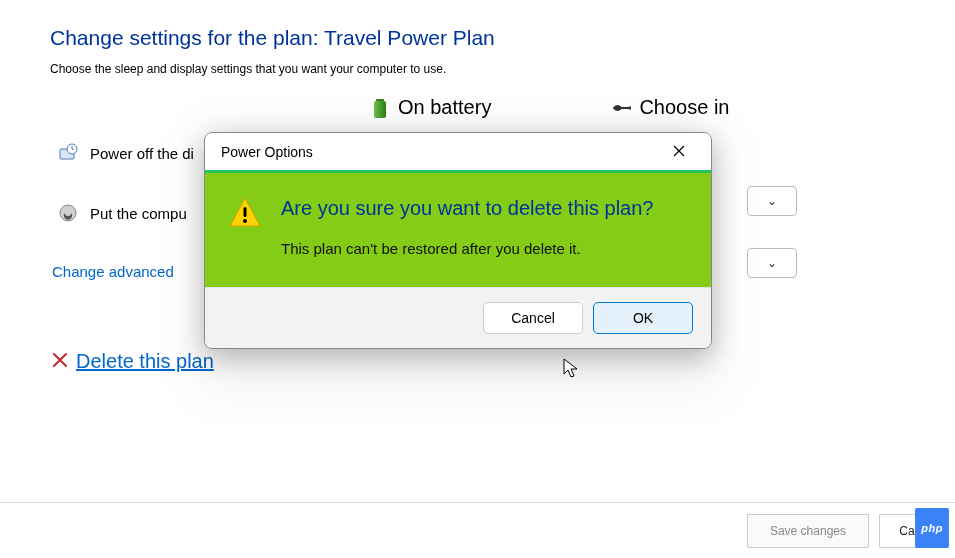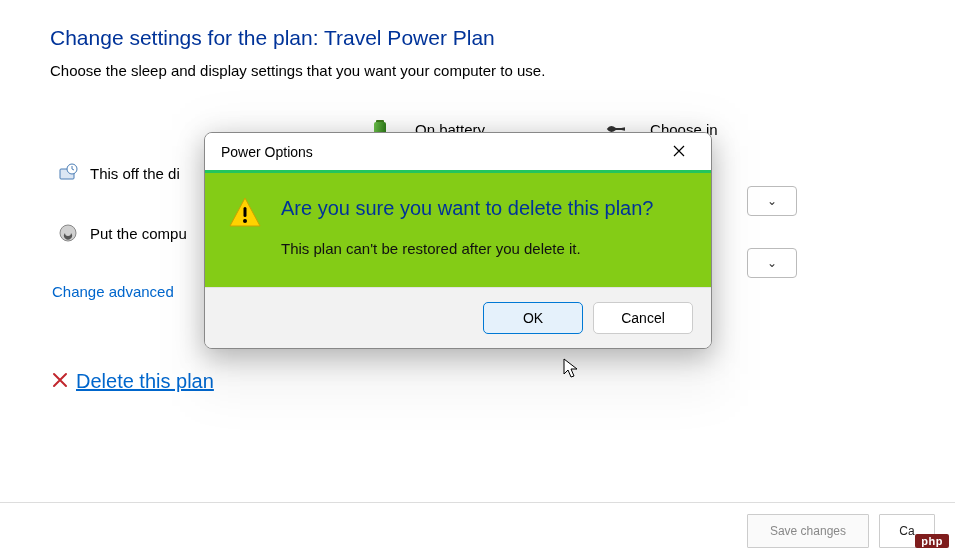--- a/index.html
+++ b/index.html
@@ -1,36 +1,36 @@
 <!DOCTYPE html>
 <html><head>
   <meta charset="utf-8">
   <style>
     * { box-sizing: border-box; margin: 0; padding: 0; font-family: "Segoe UI", Arial, sans-serif; }
     body { width: 955px; height: 558px; background: #fff; position: relative; overflow: hidden; font-size: 15px; color: #000; }
     .page { padding: 26px 50px 0 50px; }
     .heading { color: #003399; font-size: 21px; font-weight: 400; margin-bottom: 12px; }
     .heading .planname { }
-    .subtext { color: #000; font-size: 15px; margin-bottom: 40px; }
+    .subtext { color: #000; font-size: 12px; margin-bottom: 20px; }
     .cols { display: flex; padding-left: 320px; gap: 120px; margin-bottom: 24px; }
-    .col-head { display:flex; align-items:center; gap:25px; font-size:15px; }
+    .col-head { display:flex; align-items:center; gap:8px; font-size:20px; }
     .row { display: flex; align-items: center; margin-bottom: 40px; gap: 12px; padding-left: 8px; }
     .row-icon { width: 20px; height: 20px; display:inline-flex; align-items:center; justify-content:center; }
     .row-label { font-size: 15px; }
     .partial-dd { position: absolute; right: 158px; width: 50px; height: 30px; border: 1px solid #bbb; border-radius: 4px; background: #fff; display:flex; align-items:center; justify-content:center; }
     .dd1 { top: 186px; }
     .dd2 { top: 248px; }
     .chev { font-size: 12px; color: #333; }
     .link-adv { color: #0066cc; font-size: 15px; margin-top: 30px; margin-left: 2px; }
     .del-row { display:flex; align-items:center; gap:8px; margin-top: 70px; margin-left: 2px; }
     .del-link { color: #0066cc; text-decoration: underline; font-size: 20px; }
     .bottom-bar { position:absolute; left:0; right:0; bottom:0; height:56px; border-top:1px solid #ddd; display:flex; justify-content:flex-end; align-items:center; gap:10px; padding-right: 20px; background:#fff; }
     .btn { height:34px; padding:0 22px; border:1px solid #ccc; border-radius:1px; background:#fff; font-size:12px; display:inline-flex; align-items:center; justify-content:center; color:#222; cursor:pointer; }
     .btn.disabled { color:#888; background:#fafafa; }
-    .php-badge { position:absolute; right:6px; bottom:10px; background:#7f1d1d; color:#fff; font-size:11px; padding:1px 6px; border-radius:2px; font-weight:600; letter-spacing:0.5px;}
+    .php-badge { position:absolute; right:6px; bottom:10px; background:#3b82f6; color:#fff; font-size:11px; padding:14px 6px; border-radius:2px; font-weight:600; letter-spacing:0.5px;font-style:italic;}
     .modal-shadow { position:absolute; left:200px; top:130px; width:520px; height:260px; background:rgba(0,0,0,0.05); filter:blur(24px); }
     .modal { position:absolute; left:204px; top:132px; width:508px; background:#f8f8f8; border:1px solid #888; border-radius:8px; box-shadow: 0 8px 28px rgba(0,0,0,0.28); overflow:hidden; }
     .modal-title-bar { height:40px; display:flex; align-items:center; justify-content:space-between; padding:0 10px 0 16px; background:#fff; border-bottom:3px solid #22c55e; }
     .modal-title { font-size:14px; }
     .close-btn { width:44px; height:30px; display:flex; align-items:center; justify-content:center; border-radius:4px; cursor:pointer; }
     .modal-body { display:flex; gap:18px; padding:22px 22px 10px 22px; background:#84cc16; }
     .warn-icon { flex:0 0 36px; }
     .modal-msg-col { flex:1; }
     .modal-heading { color:#003399; font-size:20px; font-weight:400; line-height:1.35; margin-bottom:18px; }
     .modal-desc { font-size:15px; color:#111; margin-bottom:20px; }
@@ -75,21 +75,21 @@
   </div>
 
   <div class="row">
     <span class="row-icon">
       <svg width="20" height="20" viewBox="0 0 20 20">
           <rect x="2" y="6" width="14" height="10" rx="1" fill="#dbe6f4" stroke="#4a7db5"></rect>
           <circle cx="14" cy="6" r="5" fill="#fff" stroke="#4a7db5"></circle>
           <path d="M14 3 L14 6 L16 7" stroke="#4a7db5" fill="none" stroke-width="1"></path>
         </svg>
     </span>
-    <span class="row-label">This off the di</span>
+    <span class="row-label">Power off the di</span>
   </div>
 
   <div class="row">
     <span class="row-icon">
       <svg width="20" height="20" viewBox="0 0 20 20">
           <circle cx="10" cy="10" r="8" fill="#d0d0d0" stroke="#888"></circle>
           <path d="M7 10 A4 4 0 1 0 13 10 A3 3 0 0 1 7 10" fill="#555"></path>
         </svg>
     </span>
     <span class="row-label">Put the compu</span>
@@ -141,22 +141,22 @@
           <rect x="16.5" y="12" width="3" height="10" rx="1.5" fill="#000"></rect>
           <circle cx="18" cy="26" r="2" fill="#000"></circle>
         </svg>
     </div>
     <div class="modal-msg-col">
       <div class="modal-heading">Are you sure you want to delete this plan?</div>
       <div class="modal-desc">This plan can't be restored after you delete it.</div>
     </div>
   </div>
   <div class="modal-actions">
+    <button class="mbtn">Cancel</button>
     <button class="mbtn ok">OK</button>
-    <button class="mbtn">Cancel</button>
   </div>
 </div>
 
 <div class="cursor" style="left:563px; top:358px;">
   <svg width="18" height="22" viewBox="0 0 18 22">
       <path d="M1 1 L1 16 L5 12 L8 19 L11 18 L8 11 L14 11 Z" fill="#fff" stroke="#000" stroke-width="1"></path>
     </svg>
 </div>
 
 </body></html>

